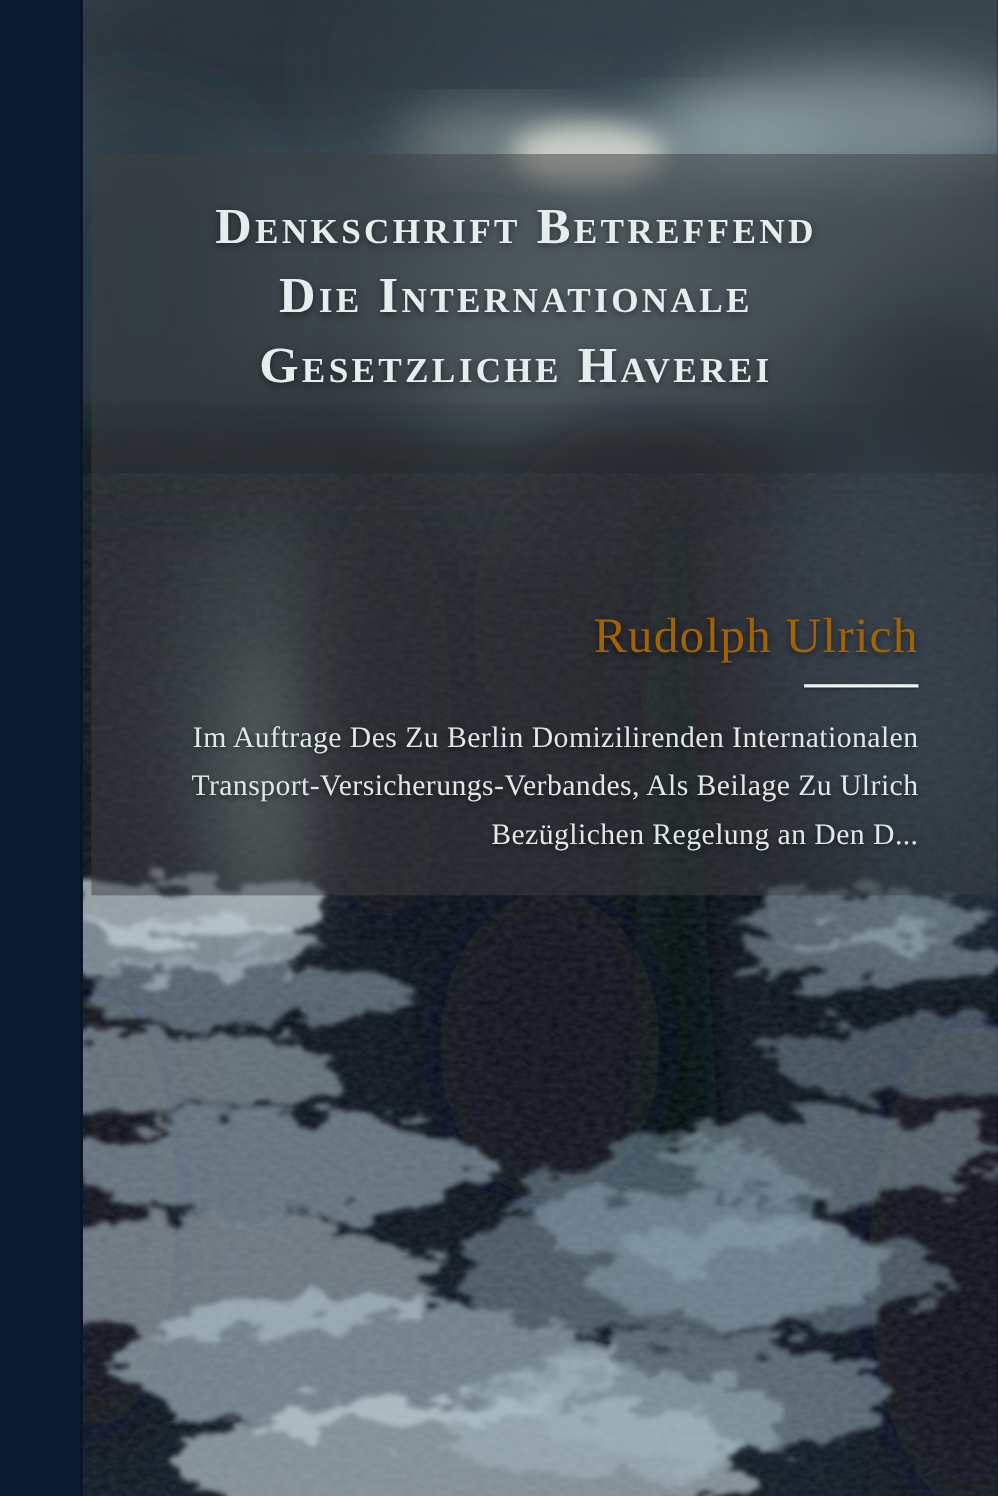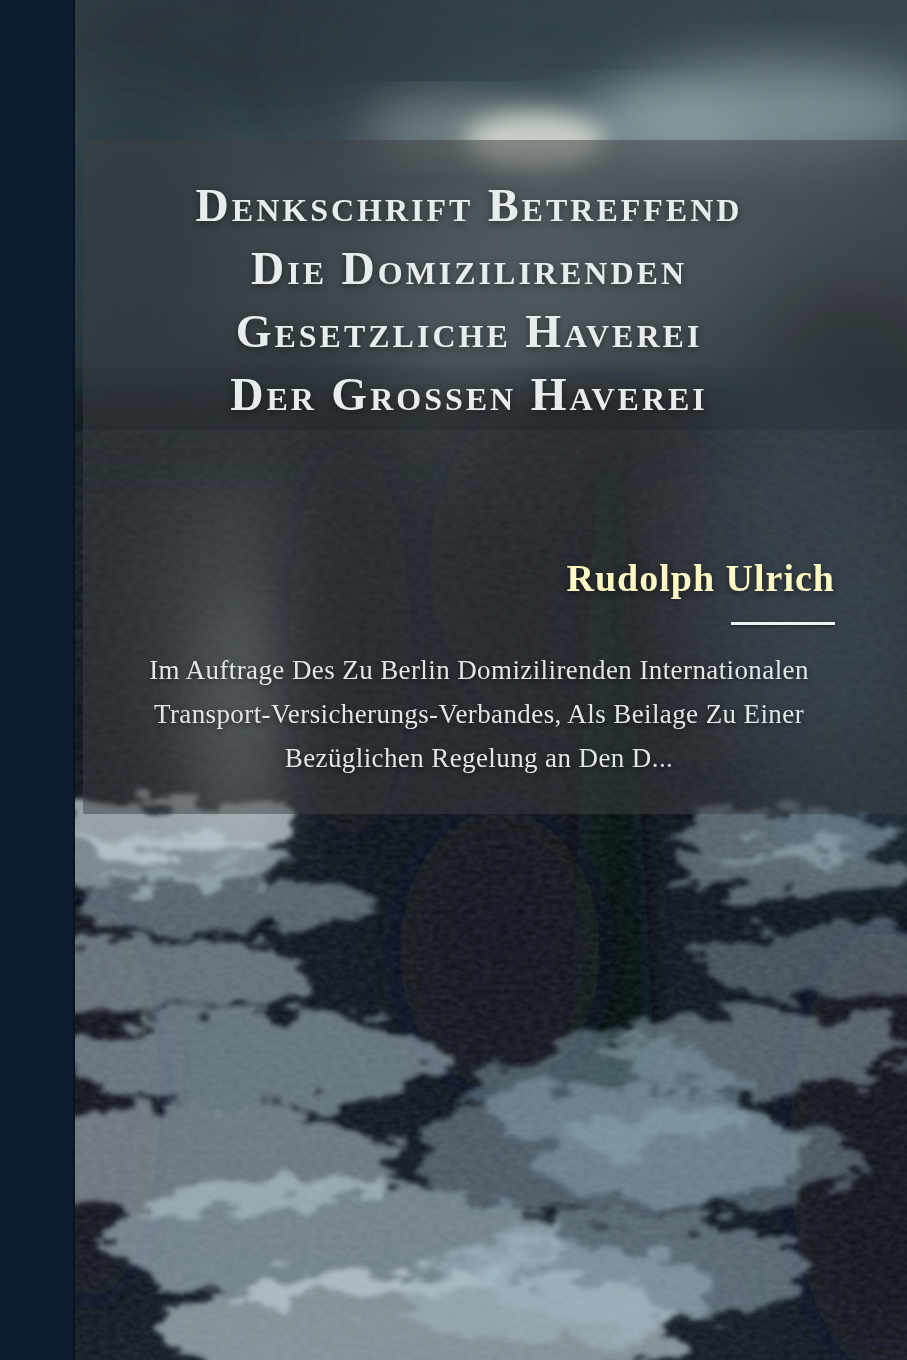--- a/index.html
+++ b/index.html
@@ -21,30 +21,30 @@
   .title{
     position:absolute;top:34px;left:20px;right:72px;
     margin:0;text-align:center;font-weight:700;
     font-variant:small-caps;
     font-size:46px;line-height:63px;letter-spacing:3px;
     color:#e7ecec;text-shadow:0 2px 7px rgba(0,0,0,0.45);
   }
   .title .line{display:block;}
   .author{
     position:absolute;top:418px;right:72px;
-    font-size:38px;line-height:40px;letter-spacing:1px;
-    color:#fef9c3;text-shadow:0 2px 6px rgba(0,0,0,0.5);font-weight:bold;
+    font-size:45px;line-height:40px;letter-spacing:1px;
+    color:#a16207;text-shadow:0 2px 6px rgba(0,0,0,0.5);
   }
   .rule{
     position:absolute;top:482px;right:72px;width:104px;height:3px;
     background:#edf2f3;box-shadow:0 1px 3px rgba(0,0,0,0.5);
   }
   .subtitle{
     position:absolute;top:508px;left:40px;right:72px;
-    margin:0;text-align:center;
+    margin:0;text-align:right;
     font-size:27px;line-height:44px;letter-spacing:0.4px;
     color:#e0e7e7;text-shadow:0 2px 5px rgba(0,0,0,0.5);
   }
   .subtitle .line{display:block;}
 </style>
 </head>
 <body>
 
 <div class="cover">
 
@@ -141,29 +141,28 @@
 
     <rect x="73" y="430" width="834" height="930" filter="url(#grainF)" opacity="0.14"></rect>
   </svg>
 
   <div class="strip"></div>
 
   <div class="panel">
 
     <h1 class="title">
       <span class="line">Denkschrift Betreffend</span>
-      <span class="line">Die Domizilirenden</span>
+      <span class="line">Die Internationale</span>
       <span class="line">Gesetzliche Haverei</span>
-      <span class="line">Der Grossen Haverei</span>
     </h1>
 
     <div class="author">Rudolph Ulrich</div>
 
     <div class="rule"></div>
 
     <p class="subtitle">
       <span class="line">Im Auftrage Des Zu Berlin Domizilirenden Internationalen</span>
-      <span class="line">Transport-Versicherungs-Verbandes, Als Beilage Zu Einer</span>
+      <span class="line">Transport-Versicherungs-Verbandes, Als Beilage Zu Ulrich</span>
       <span class="line">Bezüglichen Regelung an Den D...</span>
     </p>
 
   </div>
 </div>
 
 </body></html>

